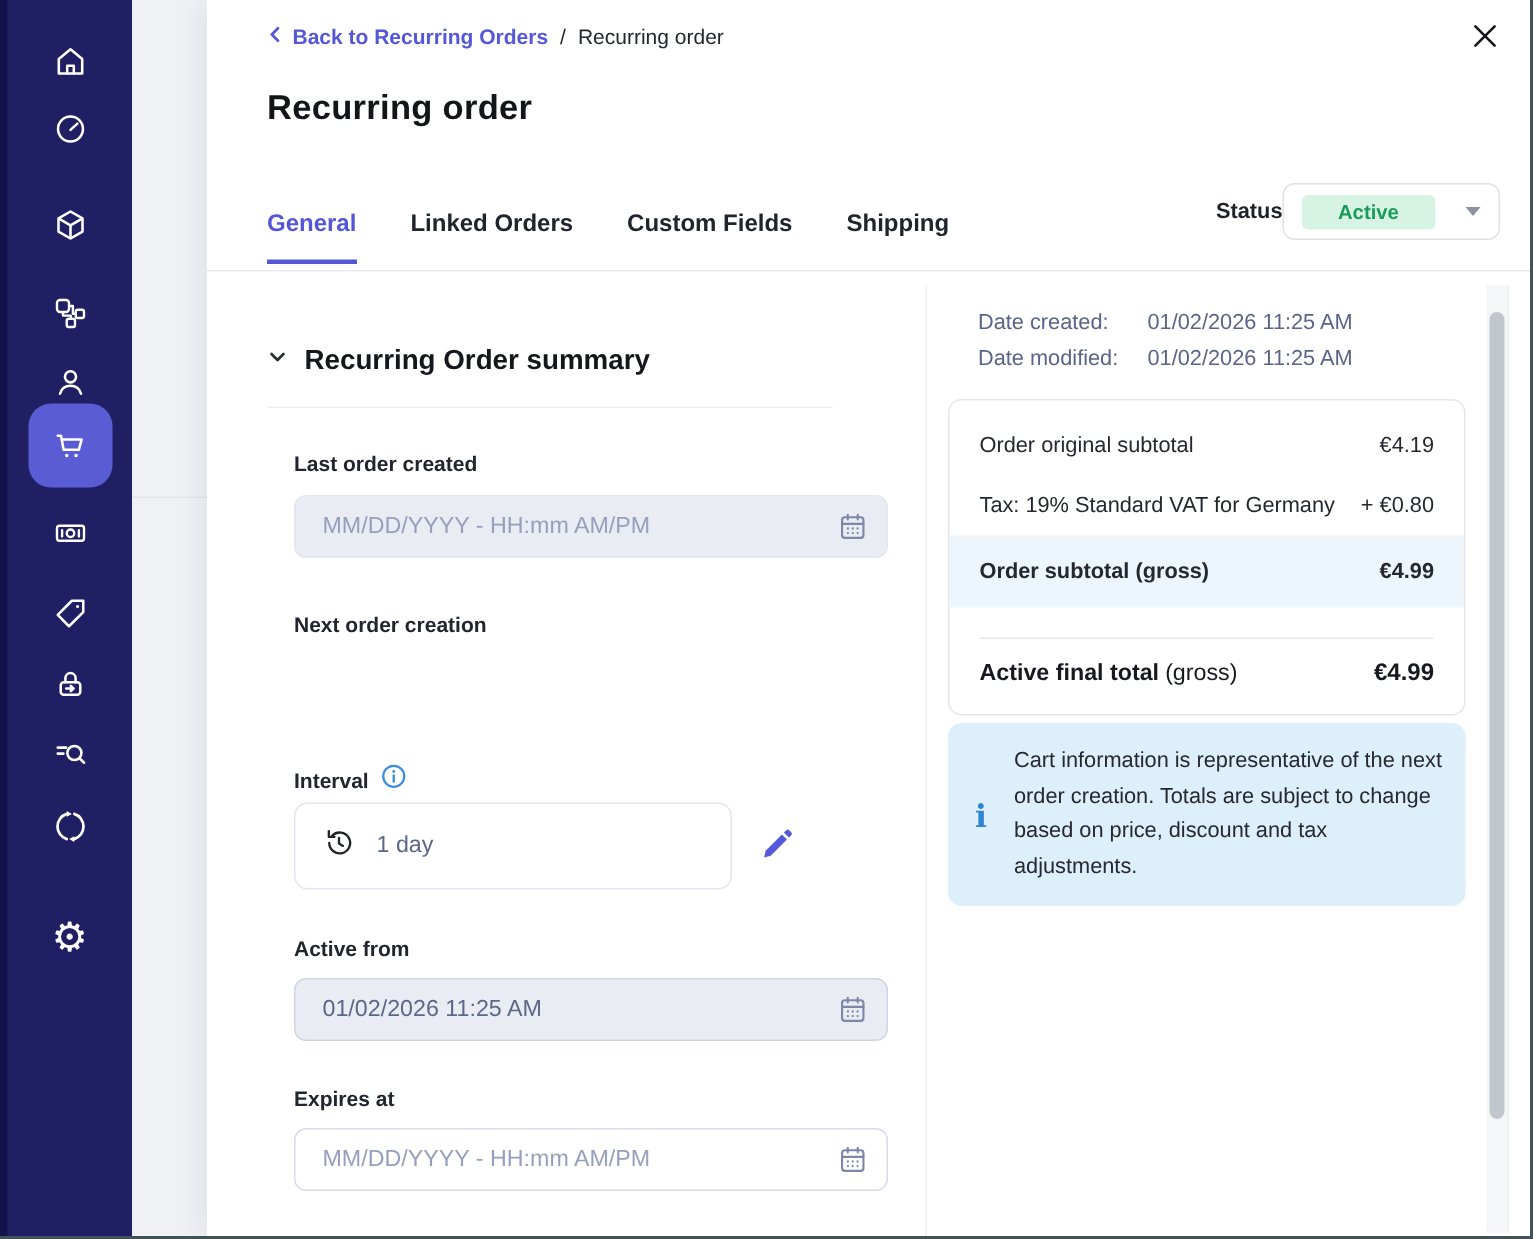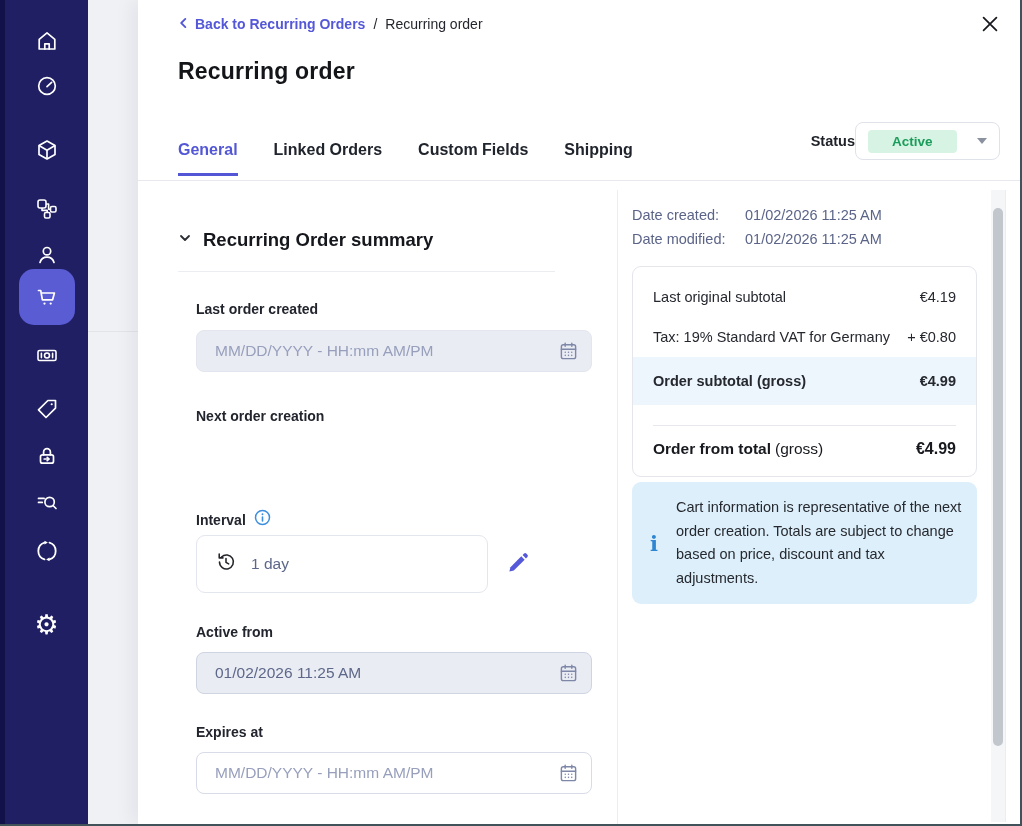--- a/index.html
+++ b/index.html
@@ -77,21 +77,21 @@
               border:1px solid #c5c8f3; border-radius:9px; color:#5055e0; font-size:14.5px; font-weight:700;
               font-family:inherit; cursor:pointer; }
 
   .interval-box { position:absolute; left:58px; top:535px; width:292px; height:58px; background:#fff;
                   border:1px solid #e4e6ef; border-radius:9px; display:flex; align-items:center; gap:14px; padding:0 18px; }
   .interval-value { font-size:15.5px; color:#5d6789; }
   .pencil-btn { position:absolute; left:366px; top:550px; width:28px; height:28px; background:none; border:none;
                 display:flex; align-items:center; justify-content:center; cursor:pointer; }
 
   
-  .dates { position:absolute; left:494px; top:203px; font-size:14.5px; color:#5b6488; line-height:24px; }
+  .dates { position:absolute; left:514px; top:203px; font-size:14.5px; color:#5b6488; line-height:24px; }
   .date-row { display:flex; }
   .date-row .dl { width:113px; }
 
   .totals-card { position:absolute; left:494px; top:266px; width:345px; background:#fff;
                  border:1px solid #e4e6ec; border-radius:9px; padding-bottom:18px; font-size:14.5px; color:#26282f; }
   .t-row { display:flex; justify-content:space-between; margin:0 20px; line-height:24px; }
   .t-row.r1 { margin-top:18px; }
   .t-row.r2 { margin-top:16px; }
   .t-highlight { margin-top:8px; height:48px; background:#edf6fc; display:flex; align-items:center; }
   .t-highlight .t-inner { display:flex; justify-content:space-between; width:100%; padding:0 20px; font-weight:700; font-size:14.5px; }
@@ -355,37 +355,37 @@
         <span>01/02/2026 11:25 AM</span>
       </div>
       <div class="date-row">
         <span class="dl">Date modified:</span>
         <span>01/02/2026 11:25 AM</span>
       </div>
     </div>
 
     <div class="totals-card">
       <div class="t-row r1">
-        <span>Last original subtotal</span>
+        <span>Order original subtotal</span>
         <span>€4.19</span>
       </div>
       <div class="t-row r2">
         <span>Tax: 19% Standard VAT for Germany</span>
         <span>+ €0.80</span>
       </div>
       <div class="t-highlight">
         <div class="t-inner">
           <span>Order subtotal (gross)</span>
           <span>€4.99</span>
         </div>
       </div>
       <div class="card-divider"></div>
       <div class="t-final">
         <span class="fl">
-          <b>Order from total</b>
+          <b>Active final total</b>
           <span>(gross)</span>
         </span>
         <span class="fv">€4.99</span>
       </div>
     </div>
 
     <div class="info-box">
       <div class="info-ic-col">
         <span class="info-i">i</span>
       </div>

